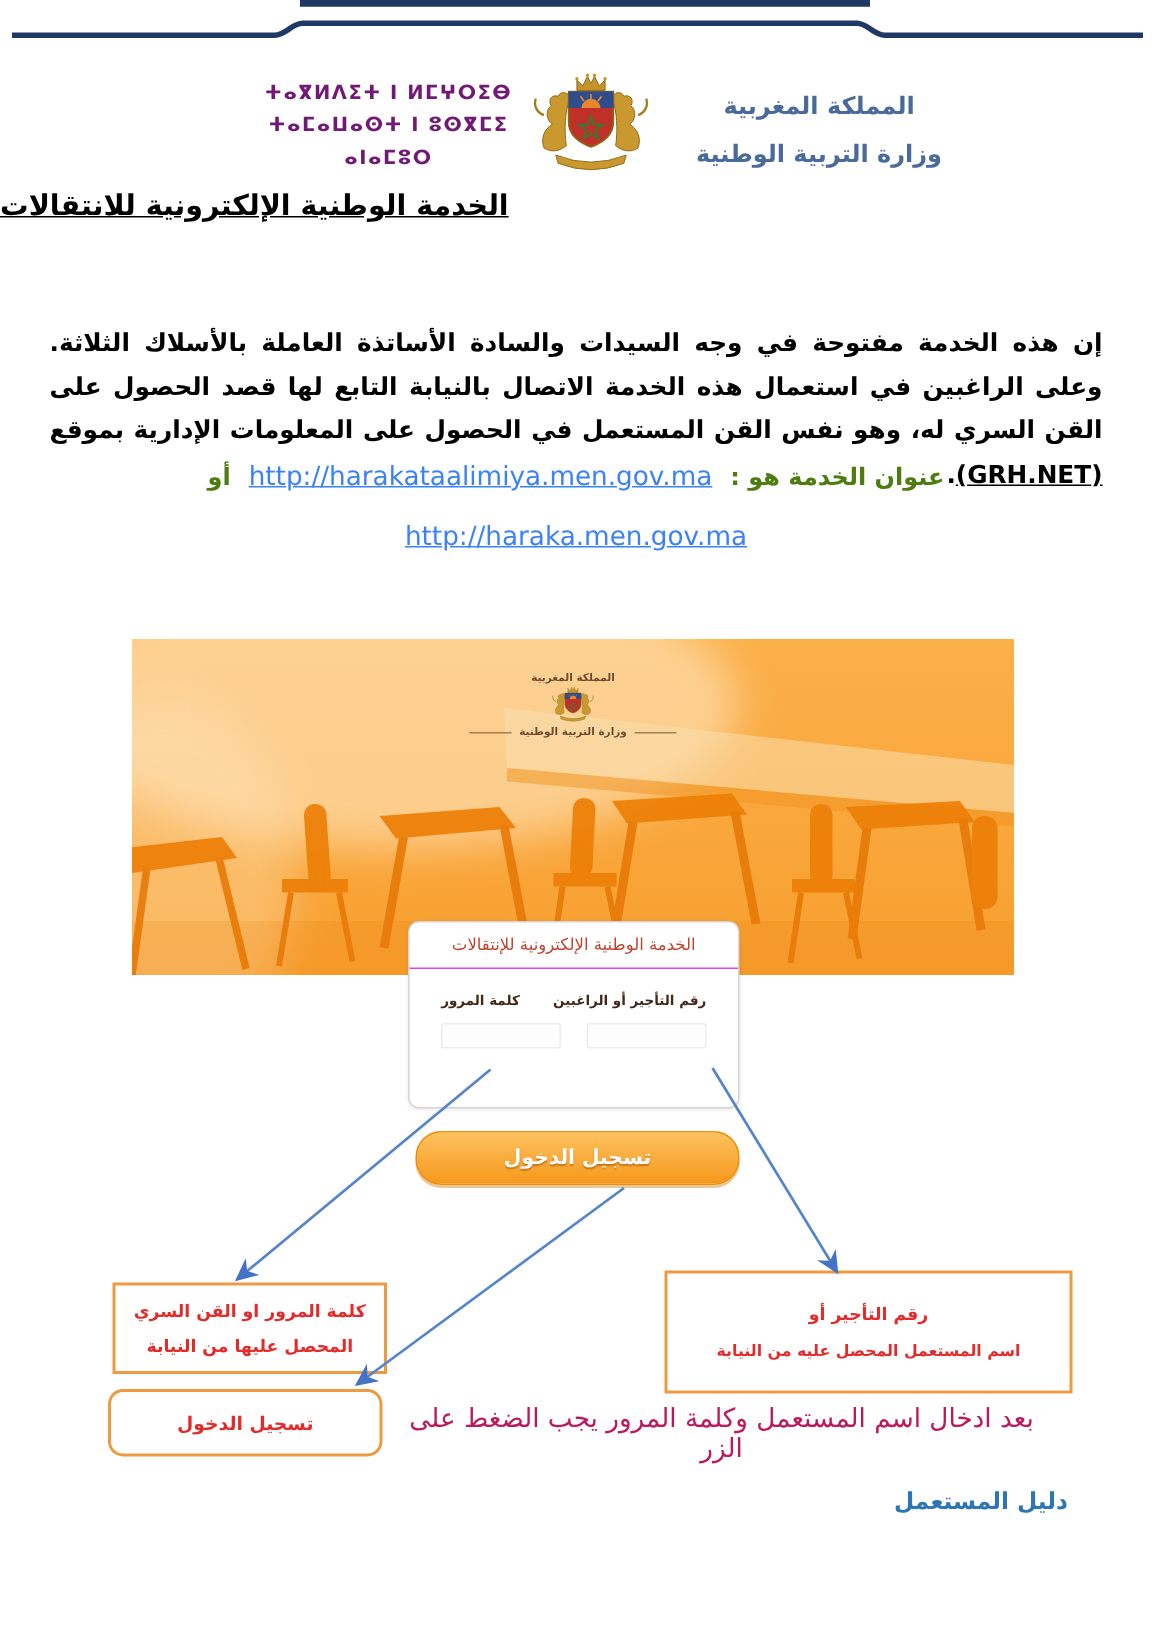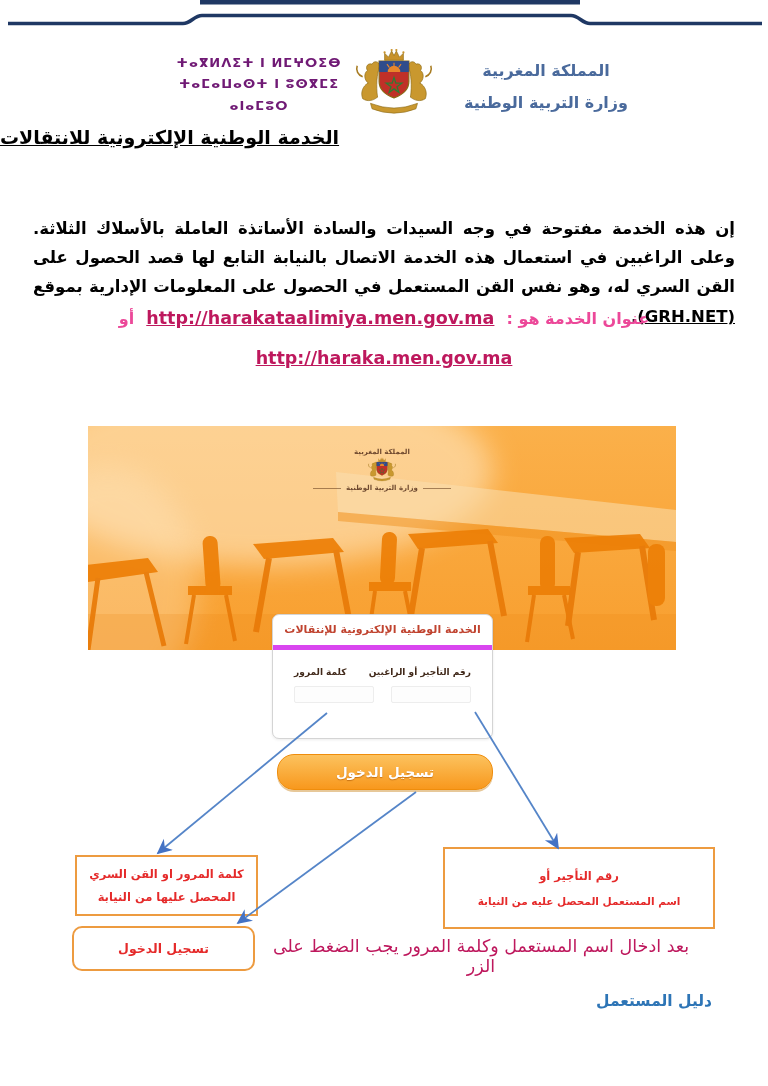--- a/index.html
+++ b/index.html
@@ -14,34 +14,34 @@
   .ministry-ar{position:absolute;left:446px;top:55px;width:200px;text-align:center;
                color:#4a6a9c;font-weight:bold;font-size:16px;line-height:2.0;}
   
   .doc-title{position:absolute;top:126px;left:0;width:768px;text-align:left;direction:rtl;
              font-size:19px;font-weight:bold;color:#000;text-decoration:underline;}
   .intro{position:absolute;top:197px;left:33px;width:702px;direction:rtl;text-align:justify;
          font-size:16.5px;font-weight:bold;color:#000;line-height:1.78;}
   .grh{ text-decoration:underline;}
   .addr-line{position:absolute;top:308px;left:0;width:768px;display:flex;flex-direction:row;
              justify-content:center;align-items:baseline;gap:12px;font-weight:bold;}
-  .addr-or,.addr-label{direction:rtl;font-size:16px;color:#ec4899;}
-  .url{color:#be185d;text-decoration:underline;font-size:17.5px;font-weight:bold;}
+  .addr-or,.addr-label{direction:rtl;font-size:16px;color:#4d7c0f;}
+  .url{color:#3b82f6;text-decoration:underline;font-size:17.5px;font-weight:normal;}
   .url2-line{position:absolute;top:348px;left:0;width:768px;text-align:center;}
   
   .shot-banner{position:absolute;left:88px;top:426px;width:588px;height:224px;overflow:hidden;}
   .mini-head{position:absolute;left:88px;top:448px;width:588px;display:flex;flex-direction:column;
              align-items:center;z-index:3;pointer-events:none;}
   .mini-line{font-size:7px;color:#55301c;font-weight:bold;direction:rtl;opacity:.85;}
   .mini-row{display:flex;align-items:center;gap:5px;}
   .flourish{width:28px;height:1px;background:#6e4423;opacity:.6;}
   .login-card{position:absolute;left:272px;top:614px;width:219px;height:123px;background:#fff;
               border:1px solid #d4d4d4;border-radius:7px;box-shadow:0 1px 3px rgba(0,0,0,.08);z-index:4;}
-  .card-title{height:30px;line-height:30px;text-align:center;direction:rtl;border-bottom:5px solid #d946ef;
-              color:#c0432f;font-weight:bold;font-size:11px;white-space:nowrap;overflow:hidden;}
+  .card-title{height:30px;line-height:30px;text-align:center;direction:rtl;border-bottom:1px solid #d946ef;
+              color:#c0432f;font-weight:normal;font-size:11px;white-space:nowrap;overflow:hidden;}
   .field-labels{display:flex;direction:rtl;justify-content:space-around;padding:0 10px;margin-top:17px;
                 font-size:9px;font-weight:bold;color:#41291a;}
   .field-row{display:flex;direction:rtl;justify-content:space-around;padding:0 12px;margin-top:9px;}
   .mini-input{width:78px;height:15px;border:1px solid #ededed;background:#fdfdfd;border-radius:2px;}
   .login-btn{position:absolute;left:277px;top:754px;width:214px;height:34px;border-radius:17px;
              background:linear-gradient(#fcc25e,#f8981d);border:1px solid #ef8d0c;
              box-shadow:0 2px 0 rgba(196,118,0,.4);color:#fff;font-weight:bold;font-size:13.5px;
              display:flex;align-items:center;justify-content:center;direction:rtl;
              text-shadow:0 1px 1px rgba(170,85,0,.6);z-index:4;}
   

